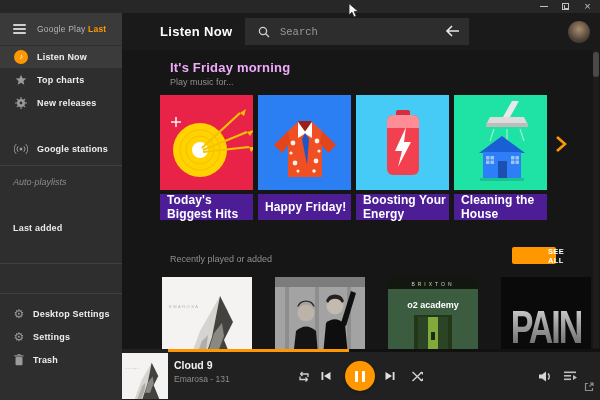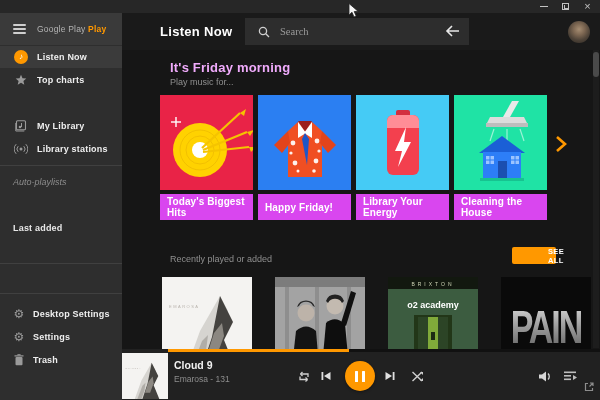--- a/index.html
+++ b/index.html
@@ -32,36 +32,36 @@
   .side-heading { position:absolute; left:13px; font-size:9px; color:#8d8d8d;font-style:italic; }
   .side-divider { position:absolute; left:0; width:122px; height:1px; background:rgba(255,255,255,.09); }
   .listen-circle { width:14px; height:14px; border-radius:50%; background:#ff9800; display:flex; align-items:center; justify-content:center; color:#fff; font-size:8px; line-height:14px; }
   .plus-btn { position:absolute; right:11px; color:#9a9a9a; font-size:13px; font-weight:400; cursor:pointer; }
   .gear-glyph { font-size:12px; color:#9a9a9a; line-height:12px; }
 
   
   .main-header { position:absolute; left:122px; top:13px; right:0; height:37px; background:#1a1a1a; z-index:30; }
   .page-title { position:absolute; left:38px; top:0; height:37px; display:flex; align-items:center; font-size:13px; font-weight:bold; color:#fff; letter-spacing:.3px; }
   .search-box { position:absolute; left:123px; top:5px; width:224px; height:27px; background:#2d2d2d; display:flex; align-items:center; }
-  .search-box input { background:transparent; border:none; outline:none; color:#ddd; font-size:10.5px; width:140px; font-family:Liberation Serif, serif; }
+  .search-box input { background:transparent; border:none; outline:none; color:#ddd; font-size:10.5px; width:140px; font-family:Liberation Mono, monospace; }
   .search-box input::placeholder { color:#9a9a9a; }
   .search-ico { margin:0 10px 0 13px; display:flex; }
   .back-arrow { position:absolute; right:9px; top:6px; }
   .avatar { position:absolute; right:10px; top:8px; width:22px; height:22px; border-radius:50%;
     background:radial-gradient(circle at 50% 38%, #a68d72 0%, #7d6752 32%, #4e4338 62%, #2c2722 100%); }
 
   
   .content { position:absolute; left:122px; top:50px; right:0; bottom:51px; background:#161616; overflow:hidden; }
   .sec-title { position:absolute; left:48px; font-size:13px; font-weight:bold; color:#f0abfc; letter-spacing:.2px; }
   .sec-sub { position:absolute; left:48px; font-size:9px; color:#8f8f8f; }
 
   .cards-row { position:absolute; left:38px; top:45px; display:flex; gap:5px; }
   .sit-card { width:93px; cursor:pointer; }
   .sit-art { width:93px; height:95px; }
-  .sit-caption { width:93px; height:26px; background:#d946ef; color:#fff; font-size:10px; font-weight:bold; display:flex; align-items:center; padding-left:7px; letter-spacing:.1px; }
+  .sit-caption { width:93px; height:26px; background:#4c1d95; color:#fff; font-size:12px; font-weight:bold; display:flex; align-items:center; padding-left:7px; letter-spacing:.1px; }
   .chevron-right { position:absolute; left:433px; top:85px; cursor:pointer; }
 
   .seeall-btn { position:absolute; left:390px; top:197px; width:34px; height:17px; background:#ff9800; color:#fff; font-size:7.5px; font-weight:bold; display:flex; align-items:center; justify-content:center; border-radius:2px; letter-spacing:.3px; cursor:pointer;padding-left:44px; }
 
   .tiles-row { position:absolute; left:40px; top:227px; display:flex; gap:23px; }
   .tile { width:90px; height:90px; cursor:pointer; }
 
   .scrollbar { position:absolute; right:1px; top:50px; bottom:52px; width:6px; background:#1d1d1d; z-index:35; }
   .scroll-thumb { position:absolute; top:2px; left:0; width:6px; height:25px; background:#4a4a4a; border-radius:3px; }
 
@@ -115,56 +115,64 @@
     </div>
   </div>
 
   <div class="sidebar">
     <div class="logo-row">
       <div class="hamburger">
           <span></span>
           <span></span>
           <span></span>
         </div>
-      <div class="logo-text"><span>Google Play</span> <span class="accent">Play</span></div>
+      <div class="logo-text"><span>Google Play</span> <span class="accent">Last</span></div>
     </div>
 
     <div class="side-row selected" style="top:33px">
       <span class="side-ico">
           <span class="listen-circle">♪</span>
         </span>
       <span class="side-label">Listen Now</span>
     </div>
     <div class="side-row" style="top:56px">
       <span class="side-ico">
         <svg width="12" height="12" viewBox="0 0 12 12">
             <path d="M6 .8 L7.5 4.3 L11.3 4.6 L8.4 7.1 L9.3 10.8 L6 8.8 L2.7 10.8 L3.6 7.1 L.7 4.6 L4.5 4.3 Z" fill="#9a9a9a"></path>
           </svg>
       </span>
       <span class="side-label">Top charts</span>
     </div>
-    <div class="side-row" style="top:102px">
+    <div class="side-row" style="top:79px">
       <span class="side-ico">
         <svg width="12" height="12" viewBox="0 0 12 12">
-            <rect x="1.5" y=".8" width="9" height="9" rx="1" fill="none" stroke="#9a9a9a" stroke-width="1.1"></rect>
-            <path d="M.8 3 v8 h8.5" fill="none" stroke="#9a9a9a" stroke-width="1"></path>
-            <circle cx="5" cy="7" r="1.3" fill="#9a9a9a"></circle>
-            <rect x="6" y="3" width="1" height="4" fill="#9a9a9a"></rect>
-          </svg>
-      </span>
-      <span class="side-label">My Library</span>
+            <circle cx="6" cy="6" r="4" fill="#9a9a9a"></circle>
+            <g stroke="#9a9a9a" stroke-width="1.1">
+              <line x1="6" y1="0" x2="6" y2="2"></line>
+              <line x1="6" y1="10" x2="6" y2="12"></line>
+              <line x1="0" y1="6" x2="2" y2="6"></line>
+              <line x1="10" y1="6" x2="12" y2="6"></line>
+              <line x1="1.8" y1="1.8" x2="3.2" y2="3.2"></line>
+              <line x1="8.8" y1="8.8" x2="10.2" y2="10.2"></line>
+              <line x1="1.8" y1="10.2" x2="3.2" y2="8.8"></line>
+              <line x1="8.8" y1="3.2" x2="10.2" y2="1.8"></line>
+            </g>
+            <circle cx="6" cy="6" r="1.4" fill="#2e2e2e"></circle>
+          </svg>
+      </span>
+      <span class="side-label">New releases</span>
     </div>
     <div class="side-row" style="top:125px">
       <span class="side-ico">
         <svg width="14" height="12" viewBox="0 0 14 12">
             <circle cx="7" cy="6" r="1.5" fill="#9a9a9a"></circle>
             <path d="M4.2 3.2 a4 4 0 0 0 0 5.6 M9.8 3.2 a4 4 0 0 1 0 5.6 M2.2 1.2 a6.6 6.6 0 0 0 0 9.6 M11.8 1.2 a6.6 6.6 0 0 1 0 9.6" fill="none" stroke="#9a9a9a" stroke-width="1"></path>
           </svg>
       </span>
-      <span class="side-label">Library stations</span>
+      <span class="side-label">Google stations</span>
     </div>
 
     <div class="side-divider" style="top:152px"></div>
 
     <div class="side-row" style="top:158px">
       <span class="side-heading">Auto-playlists</span>
     </div>
     <div class="side-row" style="top:204px">
       <span class="side-label2">Last added</span>
     </div>
@@ -274,21 +282,21 @@
       </div>
 
       <div class="sit-card">
         <svg class="sit-art" viewBox="0 0 93 95">
           <rect width="93" height="95" fill="#45cbf5"></rect>
           <rect x="40" y="15" width="14" height="7" rx="2" fill="#d32f3f"></rect>
           <rect x="31" y="20" width="32" height="60" rx="6" fill="#f3404e"></rect>
           <path d="M31,26 a6,6 0 0 1 6,-6 h20 a6,6 0 0 1 6,6 v7 h-32 Z" fill="#ff8d96"></path>
           <path d="M50,32 L39,56 L46,56 L42,72 L55,47 L48,47 Z" fill="#fff"></path>
         </svg>
-        <div class="sit-caption">Library Your Energy</div>
+        <div class="sit-caption">Boosting Your Energy</div>
       </div>
 
       <div class="sit-card">
         <svg class="sit-art" viewBox="0 0 93 95">
           <rect width="93" height="95" fill="#1fe3a5"></rect>
           <path d="M58,6 L65,6 L56,22 L49,22 Z" fill="#e9e9e9"></path>
           <path d="M36,22 L70,22 L74,30 L32,30 Z" fill="#dcdcdc"></path>
           <rect x="32" y="28" width="42" height="4" fill="#bdbdbd"></rect>
           <g stroke="#ffffff" stroke-width="1.2" opacity=".55">
             <line x1="40" y1="34" x2="36" y2="46"></line>

